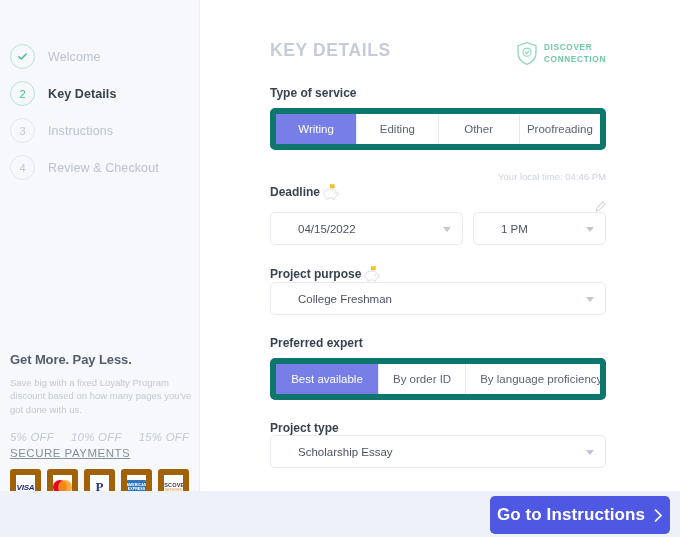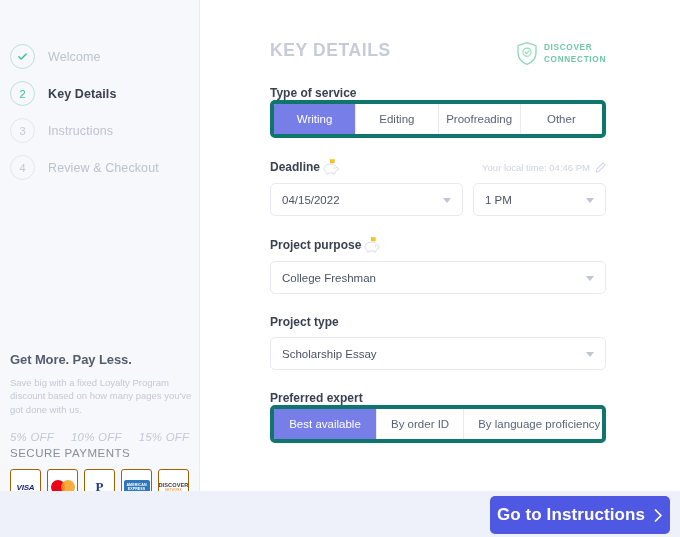--- a/index.html
+++ b/index.html
@@ -37,24 +37,24 @@
   
   .loyalty { position: absolute; left: 10px; top: 352px; width: 182px; }
   .loyalty h3 { font-size: 13px; color: #555c6b; font-weight: bold; letter-spacing: -.1px; }
   .loyalty p {
     margin-top: 9px; font-size: 9.5px; line-height: 1.42; color: #c3c8d4;
   }
   .offs { margin-top: 15px; display: flex; gap: 17px; font-style: italic; }
   .offs span { font-size: 11.5px; color: #c3c8d4; letter-spacing: .2px; }
 
   .secure { position: absolute; left: 10px; top: 447px; width: 185px; }
-  .secure .ttl { font-size: 11.5px; color: #868d9c; letter-spacing: .5px; }
+  .secure .ttl { font-size: 11.5px; color: #868d9c; letter-spacing: .5px; text-decoration: underline; }
   .cards { margin-top: 10px; display: flex; gap: 6px; }
   .card {
-    width: 31px; height: 36px; border: 1px solid #a16207; border-radius: 3px;
+    width: 31px; height: 36px; border: 6px solid #a16207; border-radius: 3px;
     background: #fff; display: flex; align-items: center; justify-content: center;
     overflow: hidden;
   }
   .visa { font-size: 8px; font-weight: bold; font-style: italic; color: #1a1f71; letter-spacing: -.2px; }
   .mc { position: relative; width: 24px; height: 14px; }
   .mc i { position: absolute; top: 0; width: 14px; height: 14px; border-radius: 50%; display: block; }
   .mc .r { left: 0; background: #eb001b; }
   .mc .y { right: 0; background: #f79e1b; opacity: .85; }
   .pp { font-size: 13px; font-weight: bold; color: #253b80; font-family: "Liberation Serif", serif; }
   .amex { width: 26px; height: 15px; background: #2e77bc; border-radius: 2px; display:flex; align-items:center; justify-content:center; }
@@ -75,42 +75,42 @@
     font-size: 17.5px; font-weight: bold; color: #c7cbd8;
     letter-spacing: .6px;
   }
   .enc { display: flex; align-items: center; gap: 6px; margin-top: 1px; }
   .enc .txt { font-size: 8.2px; line-height: 1.35; color: #6ec9a4; letter-spacing: .7px; font-weight: bold; }
 
   .field-label {
     font-size: 12px; font-weight: bold; color: #3a4252; display: flex; align-items: center; gap: 3px;
   }
   .lbl-row { display: flex; align-items: center; justify-content: space-between; }
-  .localtime { display: flex; align-items: flex-end; gap: 5px; font-size: 9.5px; color: #ced3de; }
+  .localtime { display: flex; align-items: flex-end; gap: 19px; font-size: 9.5px; color: #ced3de; flex-direction: column; }
 
   .seg {
-    display: flex; 
-    border: 4px solid #0f766e; border-radius: 5px; overflow: hidden;
+    display: flex; margin-top: 8px;
+    border: 6px solid #0f766e; border-radius: 5px; overflow: hidden;
     background: #fff;
   }
   .seg > div {
     flex: 1; text-align: center; font-size: 11.5px; color: #5c6374;
     padding: 9px 4px; border-left: 1px solid #e7eaf1; white-space: nowrap;
   }
   .seg > div:first-child { border-left: none; }
   .seg > div.active { background: #787ee8; color: #fff; }
   .seg.expert > div { flex: 0 0 auto; padding: 9px 14px; }
   .seg.expert > div:nth-child(1) { flex: 0 0 102px; }
   .seg.expert > div:nth-child(2) { flex: 0 0 83px; }
   .seg.expert > div:nth-child(3) { flex: 1; }
 
   .sel {
-    position: relative; margin-top: 8px; height: 33px;
+    position: relative; height: 33px;
     border: 1px solid #e7eaf1; border-radius: 5px; background: #fff;
-    display: flex; align-items: center; padding: 0 11px;
+    display: flex; align-items: center; padding: 0 27px;
     font-size: 11.5px; color: #4b5263;
   }
   .sel .caret {
     position: absolute; right: 11px; top: 50%; margin-top: -2px;
     width: 0; height: 0; border-left: 4.5px solid transparent;
     border-right: 4.5px solid transparent; border-top: 5px solid #c0c6d2;
   }
   .row2 { display: flex; gap: 10px; }
   .row2 .sel.date { flex: 0 0 193px; }
   .row2 .sel.time { flex: 1; }
@@ -227,22 +227,22 @@
             <div>CONNECTION</div>
           </div>
         </div>
       </div>
 
       <div class="mt20">
         <div class="field-label">Type of service</div>
         <div class="seg">
           <div class="active">Writing</div>
           <div>Editing</div>
+          <div>Other</div>
           <div>Proofreading</div>
-          <div>Other</div>
         </div>
       </div>
 
       <div class="mt22">
         <div class="lbl-row">
           <div class="field-label">
             <span>Deadline</span>
             <svg width="17" height="16" viewBox="0 0 17 16">
               <rect x="7.2" y="0.7" width="4" height="3.3" fill="#f5c518" stroke="#e2b412" stroke-width=".5"></rect>
               <path d="M5.1 5.2 C2.6 5.8 1 7.6 1 9.7 c0 1.6 .9 3 2.3 3.9 V15 h2 v-1 h4.6 v1 h2 v-1.5 c.9 -.6 1.5 -1.4 1.8 -2.3 h1.4 V8.9 h-1.3 C13.3 6.8 11.2 5.2 8.6 5.2 Z" fill="#fdfdfd" stroke="#d8dbe3" stroke-width=".85" stroke-linejoin="round"></path>
@@ -277,33 +277,33 @@
             <circle cx="11.5" cy="9.1" r=".8" fill="#d8dbe3"></circle>
           </svg>
         </div>
         <div class="sel">
           <span>College Freshman</span>
           <span class="caret"></span>
         </div>
       </div>
 
       <div class="mt22">
-        <div class="field-label">Project type</div>
-        <div class="sel">
-          <span>Scholarship Essay</span>
-          <span class="caret"></span>
-        </div>
-      </div>
-
-      <div class="mt22">
         <div class="field-label">Preferred expert</div>
         <div class="seg expert">
           <div class="active">Best available</div>
           <div>By order ID</div>
           <div>By language proficiency</div>
+        </div>
+      </div>
+
+      <div class="mt22">
+        <div class="field-label">Project type</div>
+        <div class="sel">
+          <span>Scholarship Essay</span>
+          <span class="caret"></span>
         </div>
       </div>
 
     </div>
   </main>
 
   <div class="footer"></div>
   <button class="cta">
     <span>Go to Instructions</span>
     <svg width="9" height="13" viewBox="0 0 9 13">

